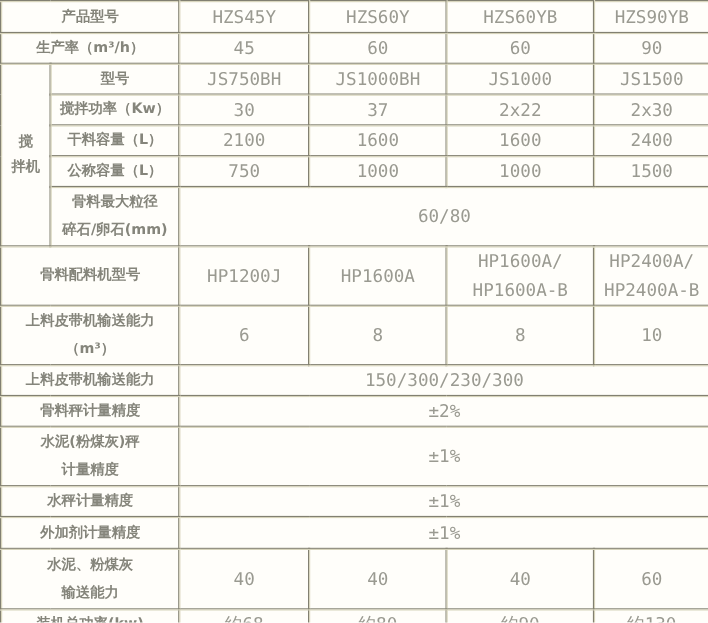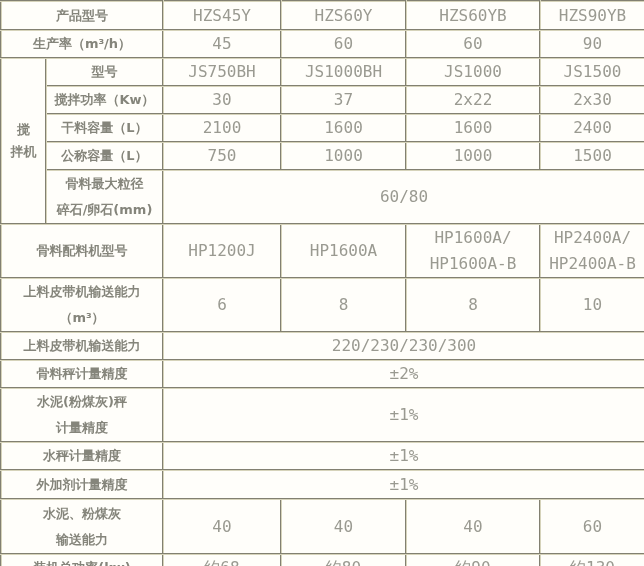--- a/index.html
+++ b/index.html
@@ -91,21 +91,21 @@
     <tr class="h48">
       <td class="lbl pre" colspan="2">上料皮带机输送能力
 （m³）</td>
       <td class="val">6</td>
       <td class="val">8</td>
       <td class="val">8</td>
       <td class="val">10</td>
     </tr>
     <tr class="h26">
       <td class="lbl" colspan="2">上料皮带机输送能力</td>
-      <td class="val" colspan="4">220/230/230/300</td>
+      <td class="val" colspan="4">150/300/230/300</td>
     </tr>
     <tr class="h25">
       <td class="lbl" colspan="2">骨料秤计量精度</td>
       <td class="val" colspan="4">±2%</td>
     </tr>
     <tr class="h47">
       <td class="lbl pre" colspan="2">水泥(粉煤灰)秤
 计量精度</td>
       <td class="val" colspan="4">±1%</td>
     </tr>

